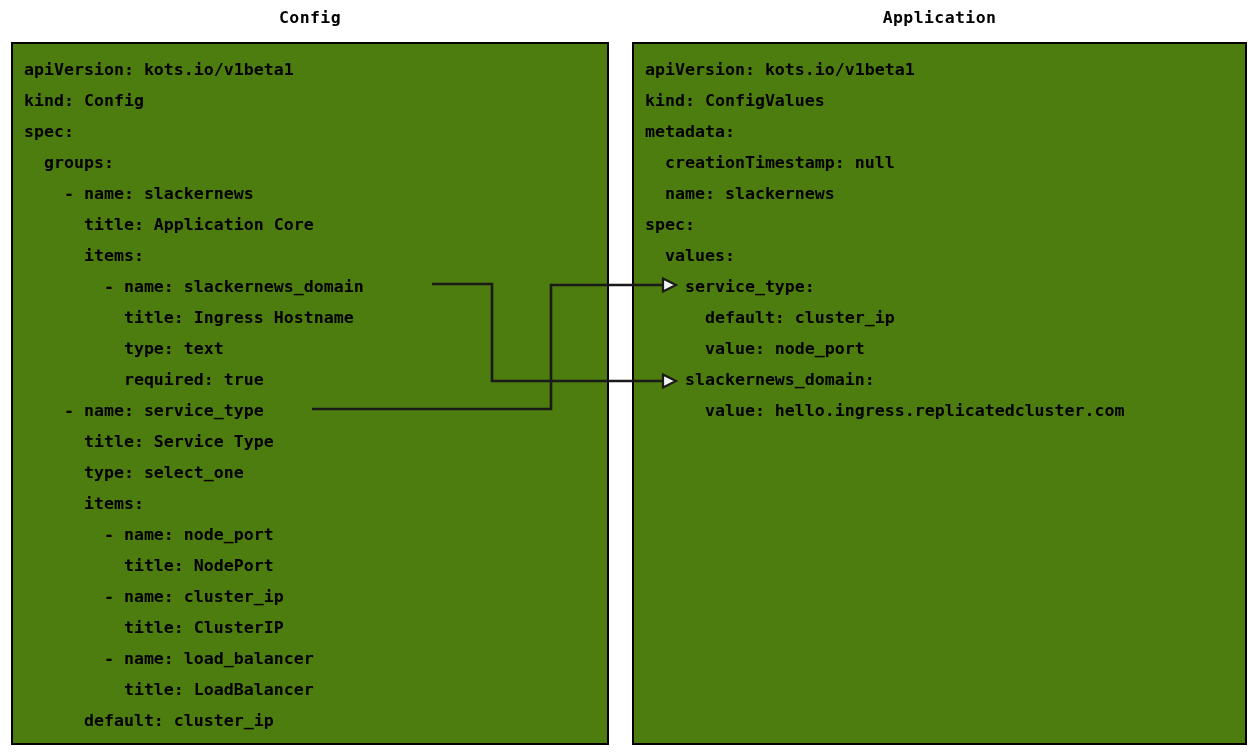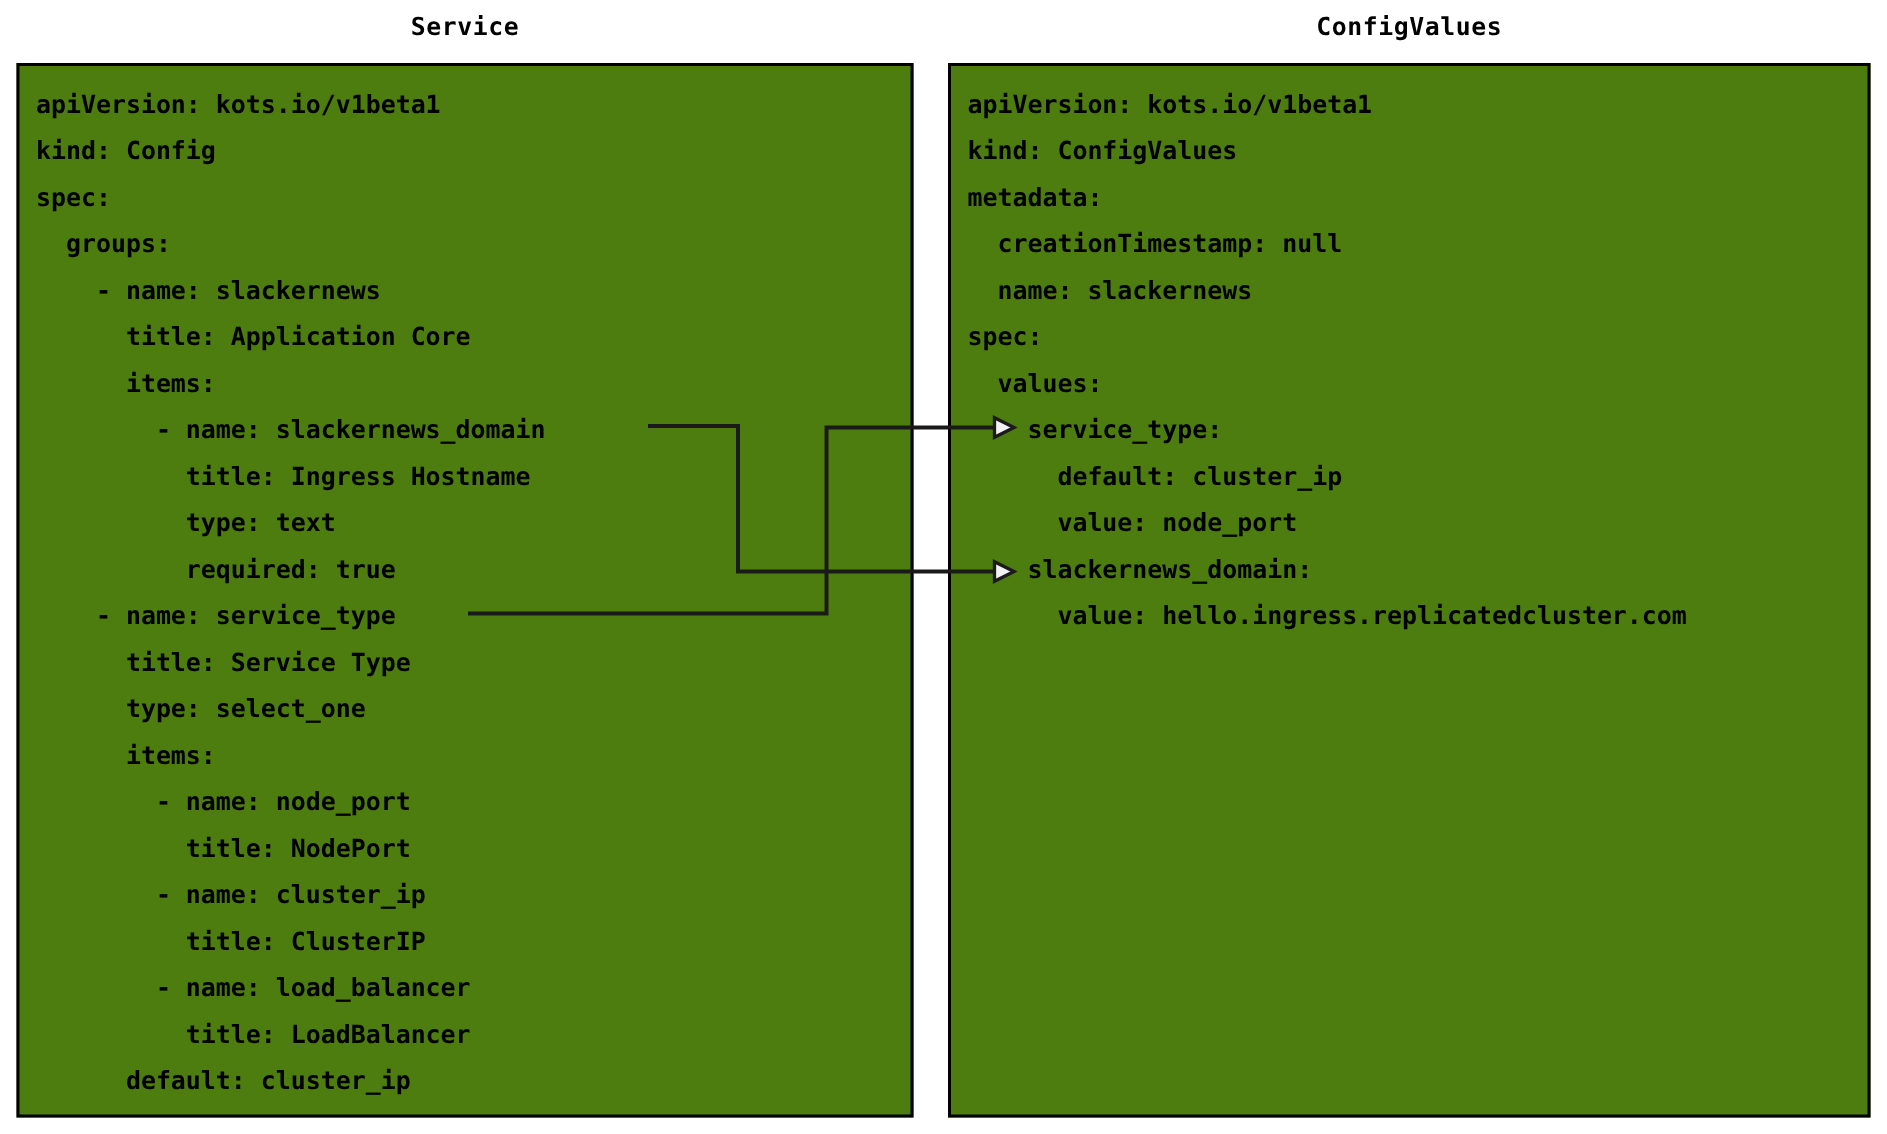--- a/index.html
+++ b/index.html
@@ -66,21 +66,21 @@
     width: 1258px;
     height: 756px;
     pointer-events: none;
   }
 </style>
 </head>
 <body>
 
 <div class="stage">
 
-  <div class="panel-title" id="title-config">Service</div>
+  <div class="panel-title" id="title-config">Config</div>
 
   <div class="panel" id="panel-config">
     <pre class="code">apiVersion: kots.io/v1beta1
 kind: Config
 spec:
   groups:
     - name: slackernews
       title: Application Core
       items:
         - name: slackernews_domain
@@ -93,21 +93,21 @@
       items:
         - name: node_port
           title: NodePort
         - name: cluster_ip
           title: ClusterIP
         - name: load_balancer
           title: LoadBalancer
       default: cluster_ip</pre>
   </div>
 
-  <div class="panel-title" id="title-configvalues">ConfigValues</div>
+  <div class="panel-title" id="title-configvalues">Application</div>
 
   <div class="panel" id="panel-configvalues">
     <pre class="code">apiVersion: kots.io/v1beta1
 kind: ConfigValues
 metadata:
   creationTimestamp: null
   name: slackernews
 spec:
   values:
     service_type:

